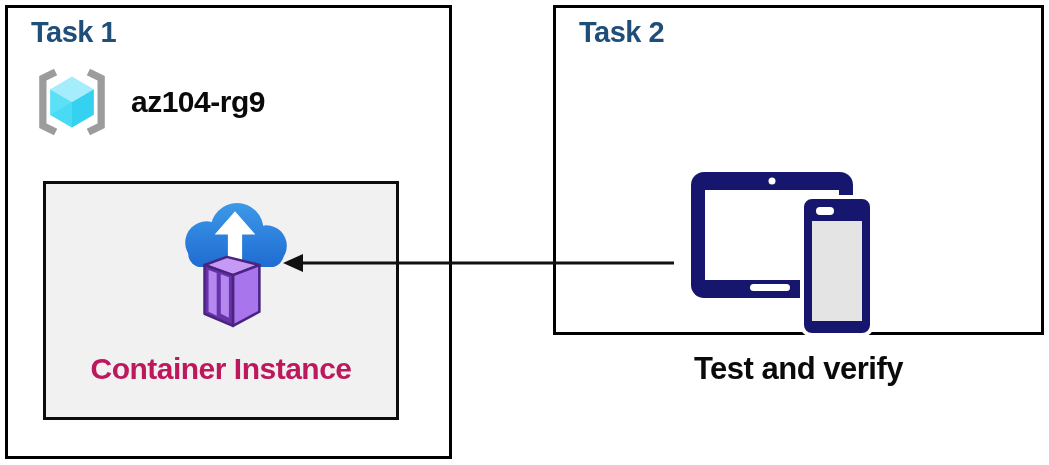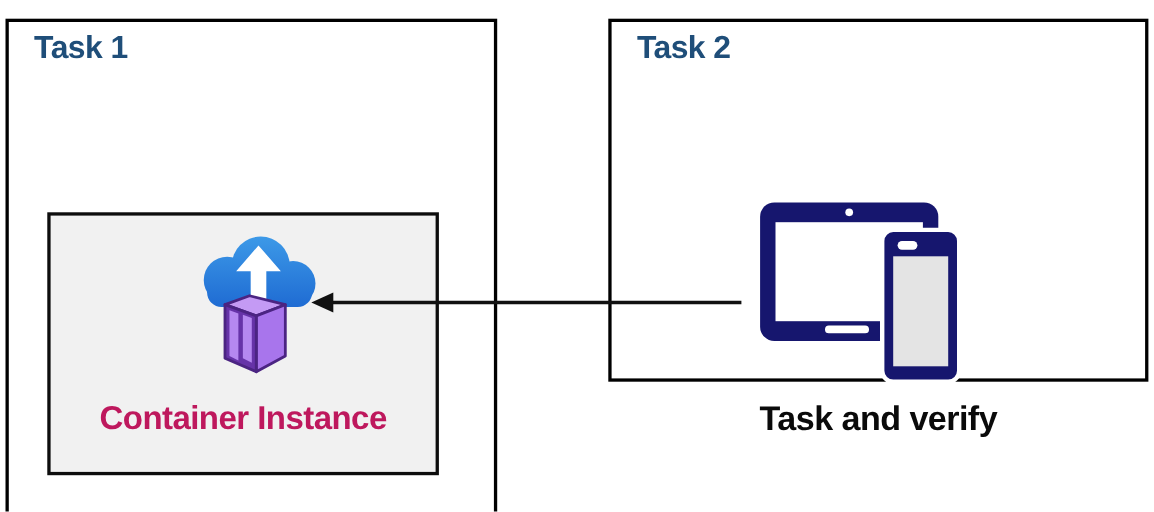--- a/index.html
+++ b/index.html
@@ -1,18 +1,18 @@
 <!DOCTYPE html>
 <html><head>
 <meta charset="utf-8">
 <style>
   html,body{margin:0;padding:0;background:#ffffff;}
   body{width:1049px;height:465px;position:relative;overflow:hidden;
        font-family:"Liberation Sans", sans-serif;}
-  .canvas{position:absolute;inset:0;background:#ffffff;margin-top:12px;}
+  .canvas{position:absolute;inset:0;background:#ffffff;}
 
   .task-box{position:absolute;background:#ffffff;border:3px solid #000000;box-sizing:border-box;}
   .task1{left:5px;top:5px;width:447px;height:454px;}
   .task2{left:553px;top:5px;width:491px;height:330px;}
 
   .task-title{position:absolute;left:23px;top:8px;font-size:29px;font-weight:bold;
               color:#1F4E79;letter-spacing:-0.5px;}
 
   .rg-row{position:absolute;left:23px;top:55px;display:flex;align-items:center;gap:18px;}
   .rg-icon{width:82px;height:78px;}
@@ -32,20 +32,31 @@
                  pointer-events:none;z-index:10;}
 </style>
 </head>
 <body>
 
 <div class="canvas">
 
   <div class="task-box task1">
     <div class="task-title">Task 1</div>
 
+    <div class="rg-row">
+      <svg class="rg-icon" viewBox="0 0 90 80">
+        <polyline points="27,7 13,14 13,66 27,73" fill="none" stroke="#9C9C9C" stroke-width="8"></polyline>
+        <polyline points="63,7 77,14 77,66 63,73" fill="none" stroke="#9C9C9C" stroke-width="8"></polyline>
+        <polygon points="45,12 69,26 45,40 21,26" fill="#A5EDFD"></polygon>
+        <polygon points="21,26 45,40 45,68 21,54" fill="#5CE0F6"></polygon>
+        <polygon points="45,40 45,68 21,54" fill="#49DBF3"></polygon>
+        <polygon points="69,26 45,40 45,68 69,54" fill="#35D1F0"></polygon>
+      </svg>
+      <span class="rg-name">az104-rg9</span>
+    </div>
 
     <div class="ci-box">
       <svg class="ci-icon" viewBox="0 0 104 126">
         <defs>
           <linearGradient id="cloudGrad" x1="0" y1="0" x2="0" y2="66" gradientUnits="userSpaceOnUse">
             <stop offset="0" stop-color="#3D9AE8"></stop>
             <stop offset="1" stop-color="#1E6AD2"></stop>
           </linearGradient>
         </defs>
 
@@ -78,21 +89,21 @@
       <rect x="2" y="6" width="162" height="126" rx="13" fill="#16166E"></rect>
       <rect x="16" y="24" width="134" height="90" fill="#ffffff"></rect>
       <circle cx="83" cy="15" r="3.5" fill="#ffffff"></circle>
       <rect x="61" y="118" width="40" height="7" rx="3.5" fill="#ffffff"></rect>
 
       <rect x="113" y="31" width="70" height="138" rx="10" fill="#16166E" stroke="#ffffff" stroke-width="4"></rect>
       <rect x="127" y="41" width="18" height="8" rx="4" fill="#ffffff"></rect>
       <rect x="123" y="55" width="50" height="100" fill="#E4E4E4"></rect>
     </svg>
 
-    <div class="t2-label">Task and verify</div>
+    <div class="t2-label">Test and verify</div>
   </div>
 
   <svg class="arrow-overlay">
     <line x1="674" y1="263" x2="298" y2="263" stroke="#111111" stroke-width="3"></line>
     <polygon points="283,263 303,254 303,272" fill="#111111"></polygon>
   </svg>
 
 </div>
 
 </body></html>

